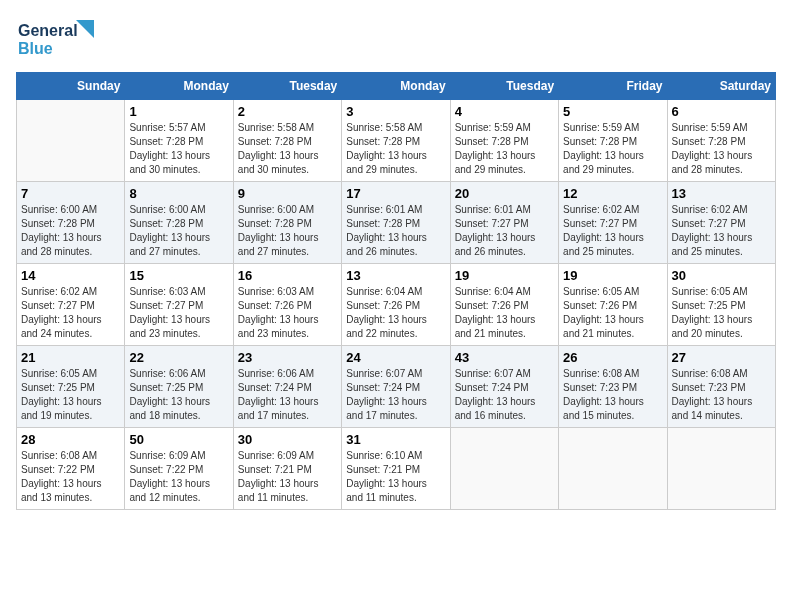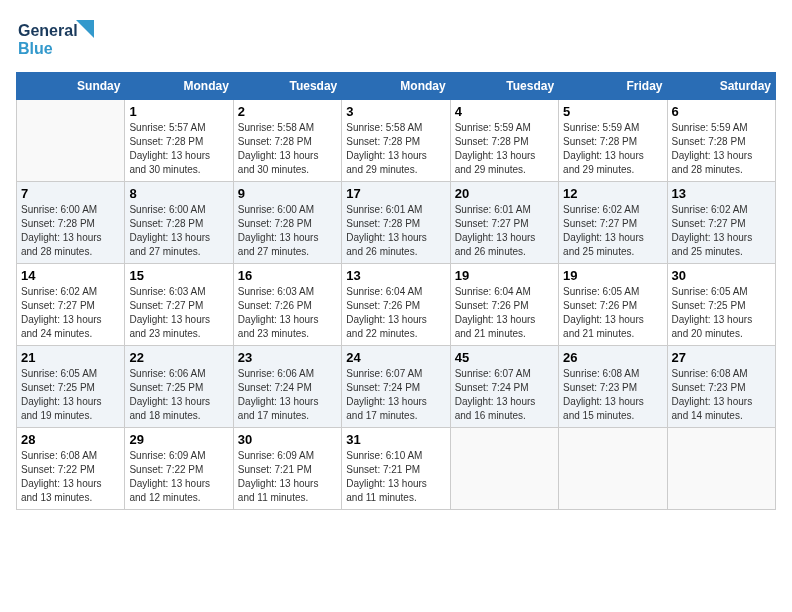--- a/index.html
+++ b/index.html
@@ -200,39 +200,39 @@
         </td>
         <td>
           <div class="day-num">23</div>
           <div class="day-info">Sunrise: 6:06 AM<br>Sunset: 7:24 PM<br>Daylight: 13 hours and 17 minutes.</div>
         </td>
         <td>
           <div class="day-num">24</div>
           <div class="day-info">Sunrise: 6:07 AM<br>Sunset: 7:24 PM<br>Daylight: 13 hours and 17 minutes.</div>
         </td>
         <td>
-          <div class="day-num">45</div>
+          <div class="day-num">43</div>
           <div class="day-info">Sunrise: 6:07 AM<br>Sunset: 7:24 PM<br>Daylight: 13 hours and 16 minutes.</div>
         </td>
         <td>
           <div class="day-num">26</div>
           <div class="day-info">Sunrise: 6:08 AM<br>Sunset: 7:23 PM<br>Daylight: 13 hours and 15 minutes.</div>
         </td>
         <td>
           <div class="day-num">27</div>
           <div class="day-info">Sunrise: 6:08 AM<br>Sunset: 7:23 PM<br>Daylight: 13 hours and 14 minutes.</div>
         </td>
       </tr>
       <tr>
         <td>
           <div class="day-num">28</div>
           <div class="day-info">Sunrise: 6:08 AM<br>Sunset: 7:22 PM<br>Daylight: 13 hours and 13 minutes.</div>
         </td>
         <td>
-          <div class="day-num">29</div>
+          <div class="day-num">50</div>
           <div class="day-info">Sunrise: 6:09 AM<br>Sunset: 7:22 PM<br>Daylight: 13 hours and 12 minutes.</div>
         </td>
         <td>
           <div class="day-num">30</div>
           <div class="day-info">Sunrise: 6:09 AM<br>Sunset: 7:21 PM<br>Daylight: 13 hours and 11 minutes.</div>
         </td>
         <td>
           <div class="day-num">31</div>
           <div class="day-info">Sunrise: 6:10 AM<br>Sunset: 7:21 PM<br>Daylight: 13 hours and 11 minutes.</div>
         </td>

